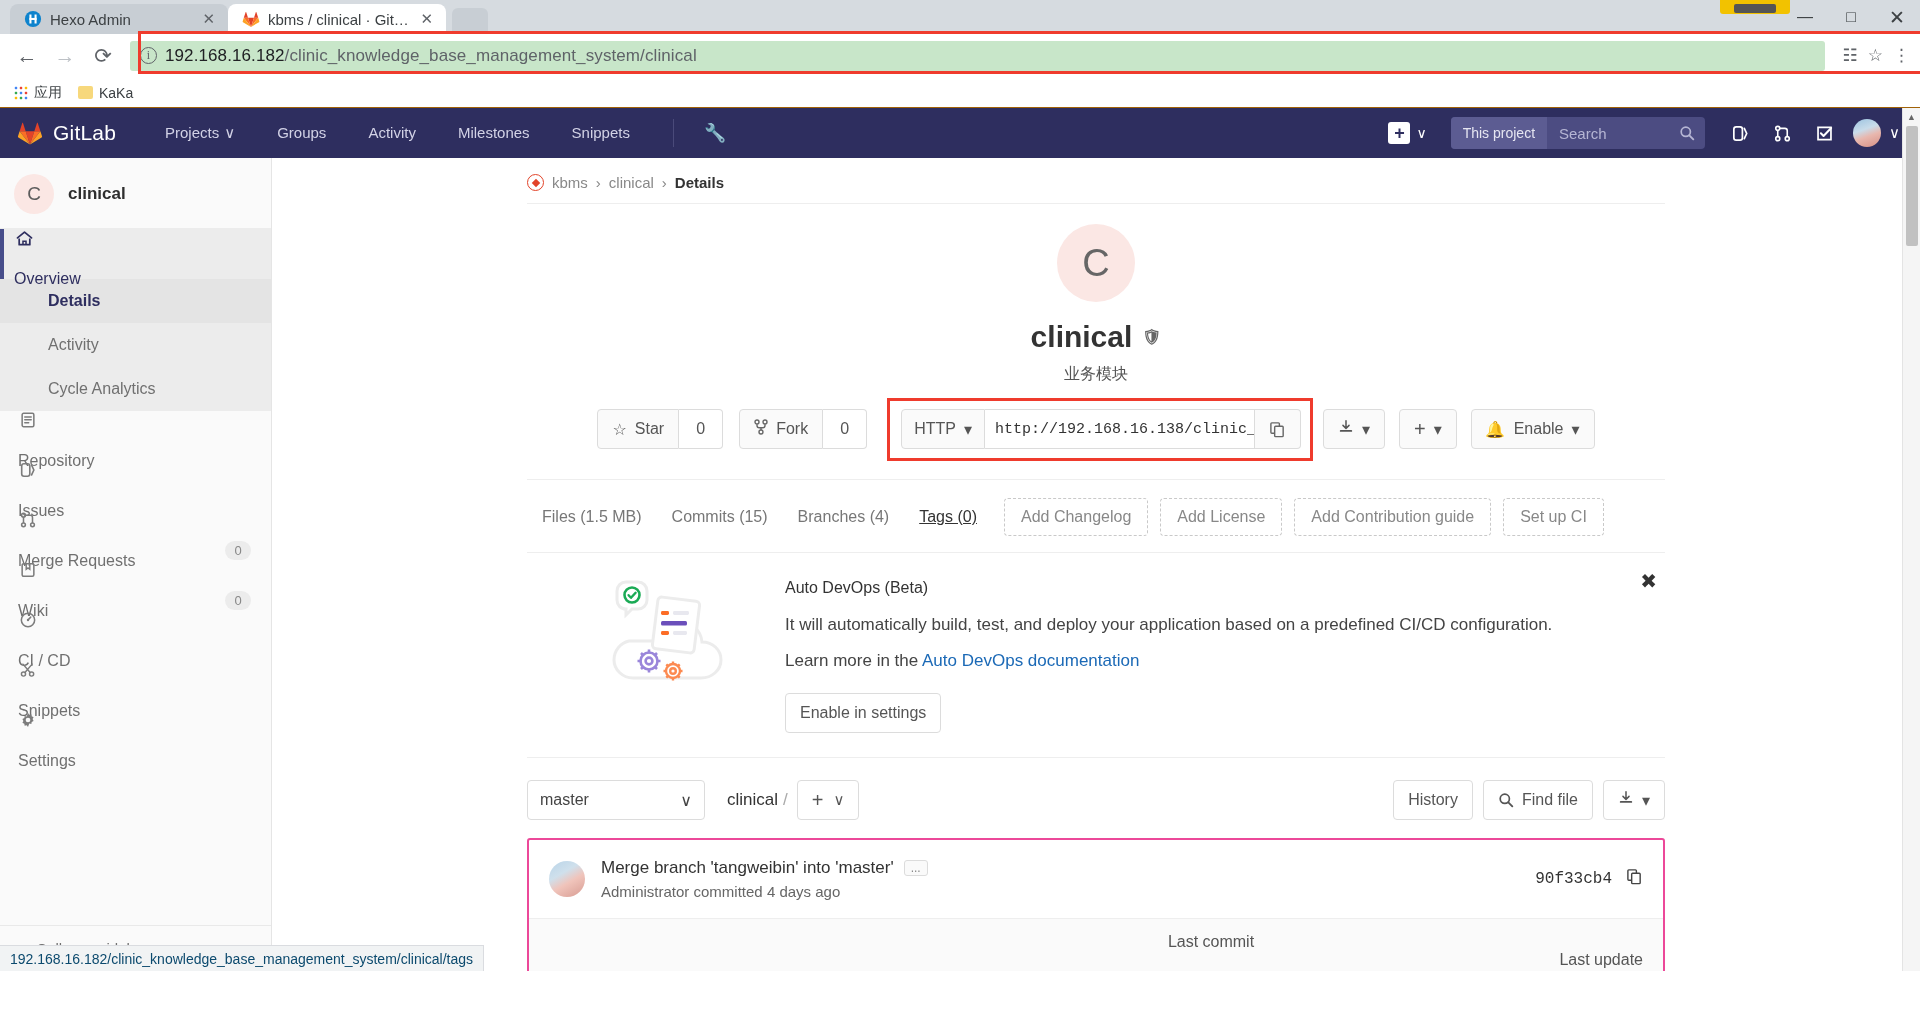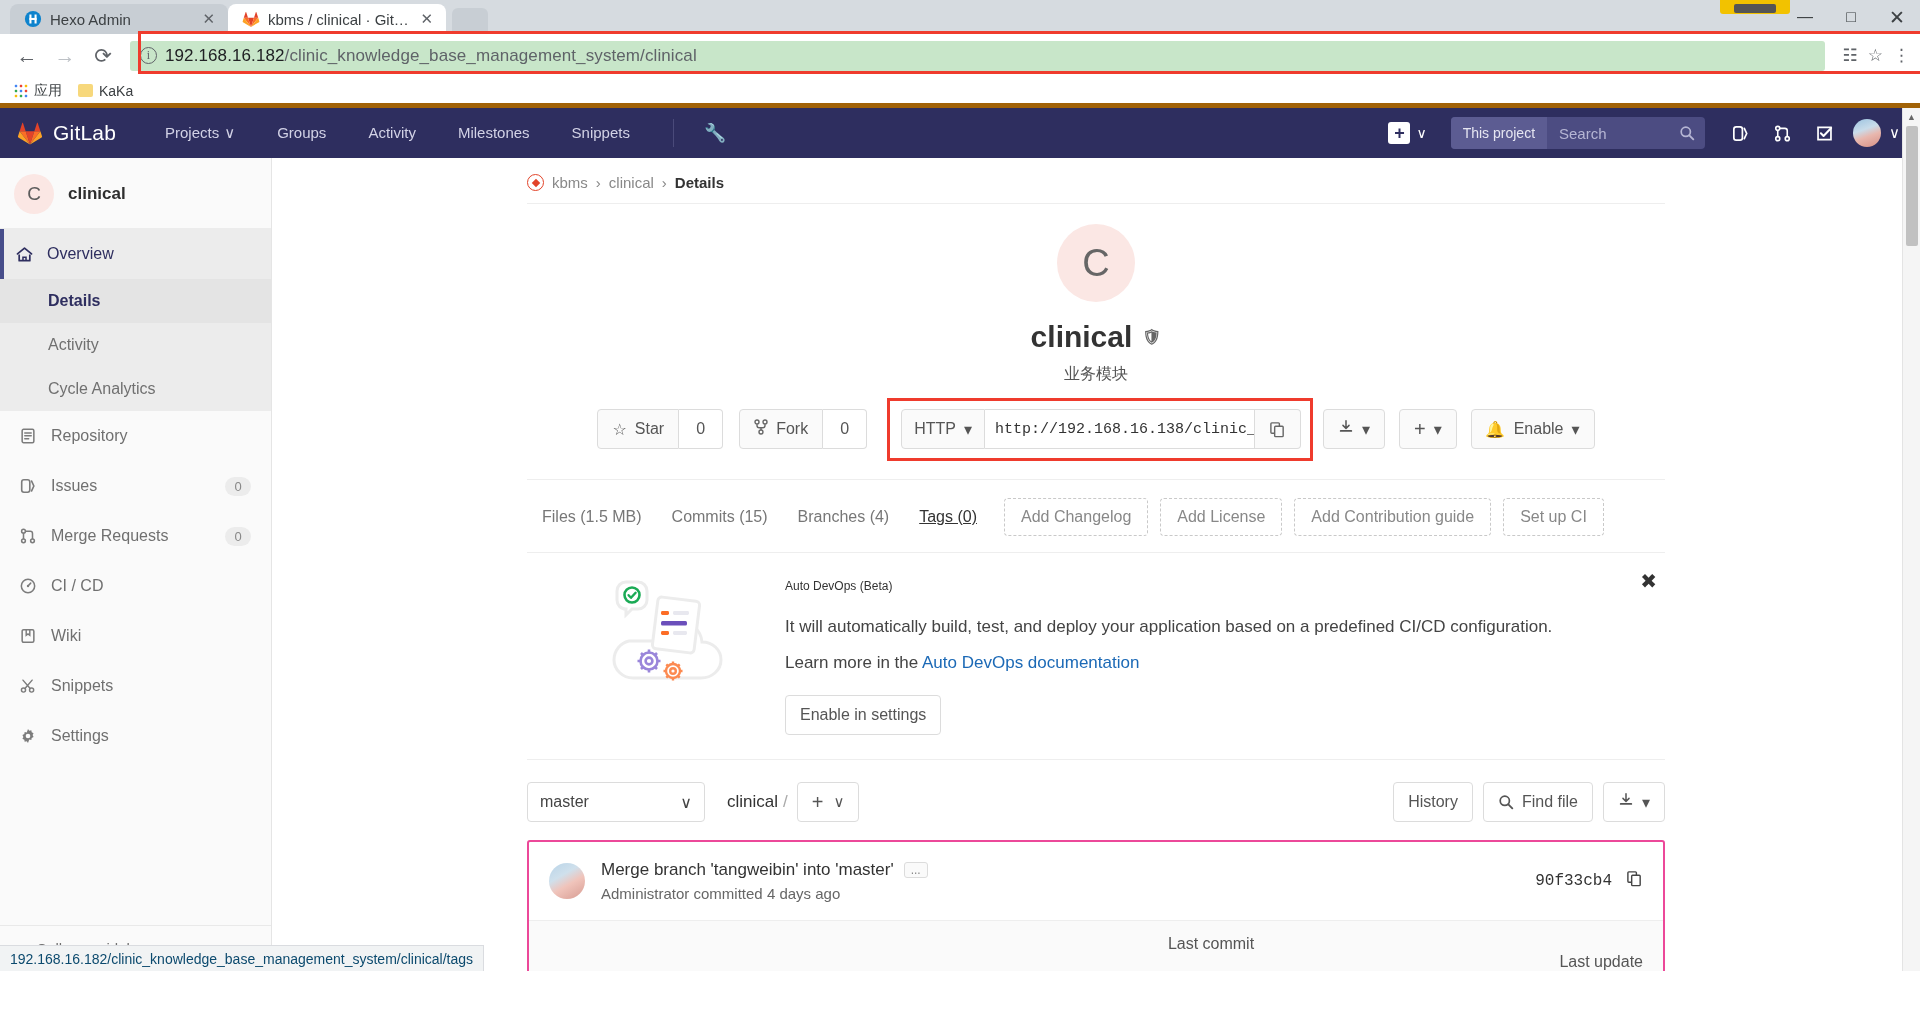--- a/index.html
+++ b/index.html
@@ -74,21 +74,21 @@
   .url-text b { color: #202124; font-weight: 400; }
   .url-hl {
     position: absolute; left: 8px; top: -10px; right: -340px; height: 43px;
     border: 3px solid #ef3b2d; pointer-events: none;
   }
   .omni-right { display: flex; align-items: center; gap: 10px; padding-left: 14px; }
   .omni-icon { font-size: 17px; color: #5f6368; }
 
   .bookmarks {
     height: 30px; background: #fff; display: flex; align-items: center;
-    padding: 0 14px; gap: 16px; border-bottom: 5px solid #a16207;
+    padding: 0 14px; gap: 16px; border-bottom: 1px solid #a16207;
   }
   .bm { display: flex; align-items: center; gap: 6px; font-size: 14px; color: #3c4043; }
   .bm-grid {
     width: 14px; height: 14px;
     background:
       radial-gradient(circle at 2px 2px, #4285f4 1.5px, transparent 1.6px),
       radial-gradient(circle at 7px 2px, #ea4335 1.5px, transparent 1.6px),
       radial-gradient(circle at 12px 2px, #fbbc05 1.5px, transparent 1.6px),
       radial-gradient(circle at 2px 7px, #34a853 1.5px, transparent 1.6px),
       radial-gradient(circle at 7px 7px, #4285f4 1.5px, transparent 1.6px),
@@ -163,22 +163,22 @@
   }
   .side-avatar {
     width: 40px; height: 40px; border-radius: 50%; background: #fbe7e4;
     color: #5c5c5c; font-size: 19px; display: flex; align-items: center;
     justify-content: center;
   }
   .side-proj { font-size: 17px; color: #2e2e2e; font-weight: bold; }
   .side-group.active { background: #ececec; }
   .side-group.active .side-item.top { border-left: 4px solid #474d8a; }
   .side-item {
-    display: flex; align-items: center; gap: 13px; height: 50px;
-    padding-left: 18px; font-size: 16px; color: #707070; cursor: pointer;
+    display: flex; gap: 21px; height: 50px;
+    padding-left: 18px; font-size: 16px; color: #707070; cursor: pointer; flex-direction: column;
   }
   .side-item.top { padding-left: 14px; }
   .side-group.active .side-item.top { color: #2e2e5f; padding-left: 10px; }
   .side-sub {
     height: 44px; display: flex; align-items: center; padding-left: 48px;
     font-size: 16px; color: #707070; cursor: pointer;
   }
   .side-sub.current { background: #e4e4e4; color: #2e2e5f; font-weight: bold; }
   .side-ico { width: 20px; flex: 0 0 20px; display: flex; justify-content: center; color: #7c7c7c; }
   .side-badge {
@@ -278,21 +278,21 @@
     display: inline-flex; align-items: center; margin-left: 12px;
     white-space: nowrap;
   }
 
   .devops {
     margin: 0 255px; border-top: 1px solid #eee; padding: 26px 0 24px 0;
     display: flex; align-items: flex-start; gap: 48px; position: relative;
   }
   .devops-art { width: 210px; flex: 0 0 210px; padding-left: 80px; }
   .devops-txt { flex: 1 1 auto; }
-  .dv-title { font-size: 12px; color: #333; margin-bottom: 24px; }
+  .dv-title { font-size: 16px; color: #333; margin-bottom: 18px; }
   .dv-line { font-size: 17px; color: #444; margin-bottom: 16px; }
   .dv-line a { color: #1b69b6; text-decoration: none; }
   .dv-close {
     position: absolute; right: 8px; top: 16px; font-size: 20px; color: #333;
   }
 
   .files-bar {
     margin: 0 255px; border-top: 1px solid #eee; padding: 22px 0 18px 0;
     display: flex; align-items: center; gap: 0;
   }
@@ -548,36 +548,36 @@
               <path d="M5 6.7v6.6M7.1 4.6h5.4c1.4 0 2.5 1.1 2.5 2.5v6.2" fill="none" stroke="#7c7c7c" stroke-width="1.7"></path>
             </svg>
           </span>
           <span>Merge Requests</span>
           <span class="side-badge">0</span>
         </div>
 
         <div class="side-item">
           <span class="side-ico">
             <svg width="18" height="18" viewBox="0 0 20 20">
+              <rect x="3.5" y="3" width="13" height="14" rx="1.6" fill="none" stroke="#7c7c7c" stroke-width="1.7"></rect>
+              <path d="M8 3v6.2l2-1.6 2 1.6V3" fill="none" stroke="#7c7c7c" stroke-width="1.6"></path>
+            </svg>
+          </span>
+          <span>Wiki</span>
+        </div>
+
+        <div class="side-item">
+          <span class="side-ico">
+            <svg width="18" height="18" viewBox="0 0 20 20">
               <circle cx="10" cy="10" r="7.4" fill="none" stroke="#7c7c7c" stroke-width="1.7"></circle>
               <path d="M10 10 13 6.8" stroke="#7c7c7c" stroke-width="1.7" stroke-linecap="round"></path>
               <circle cx="10" cy="10" r="1.3" fill="#7c7c7c"></circle>
             </svg>
           </span>
           <span>CI / CD</span>
-        </div>
-
-        <div class="side-item">
-          <span class="side-ico">
-            <svg width="18" height="18" viewBox="0 0 20 20">
-              <rect x="3.5" y="3" width="13" height="14" rx="1.6" fill="none" stroke="#7c7c7c" stroke-width="1.7"></rect>
-              <path d="M8 3v6.2l2-1.6 2 1.6V3" fill="none" stroke="#7c7c7c" stroke-width="1.6"></path>
-            </svg>
-          </span>
-          <span>Wiki</span>
         </div>
 
         <div class="side-item">
           <span class="side-ico">
             <svg width="18" height="18" viewBox="0 0 20 20">
               <circle cx="5" cy="14.5" r="2.3" fill="none" stroke="#7c7c7c" stroke-width="1.6"></circle>
               <circle cx="14" cy="14.5" r="2.3" fill="none" stroke="#7c7c7c" stroke-width="1.6"></circle>
               <path d="M6.6 12.8 14.6 3.5M12.4 12.8 4.4 3.5" stroke="#7c7c7c" stroke-width="1.6" stroke-linecap="round"></path>
             </svg>
           </span>

